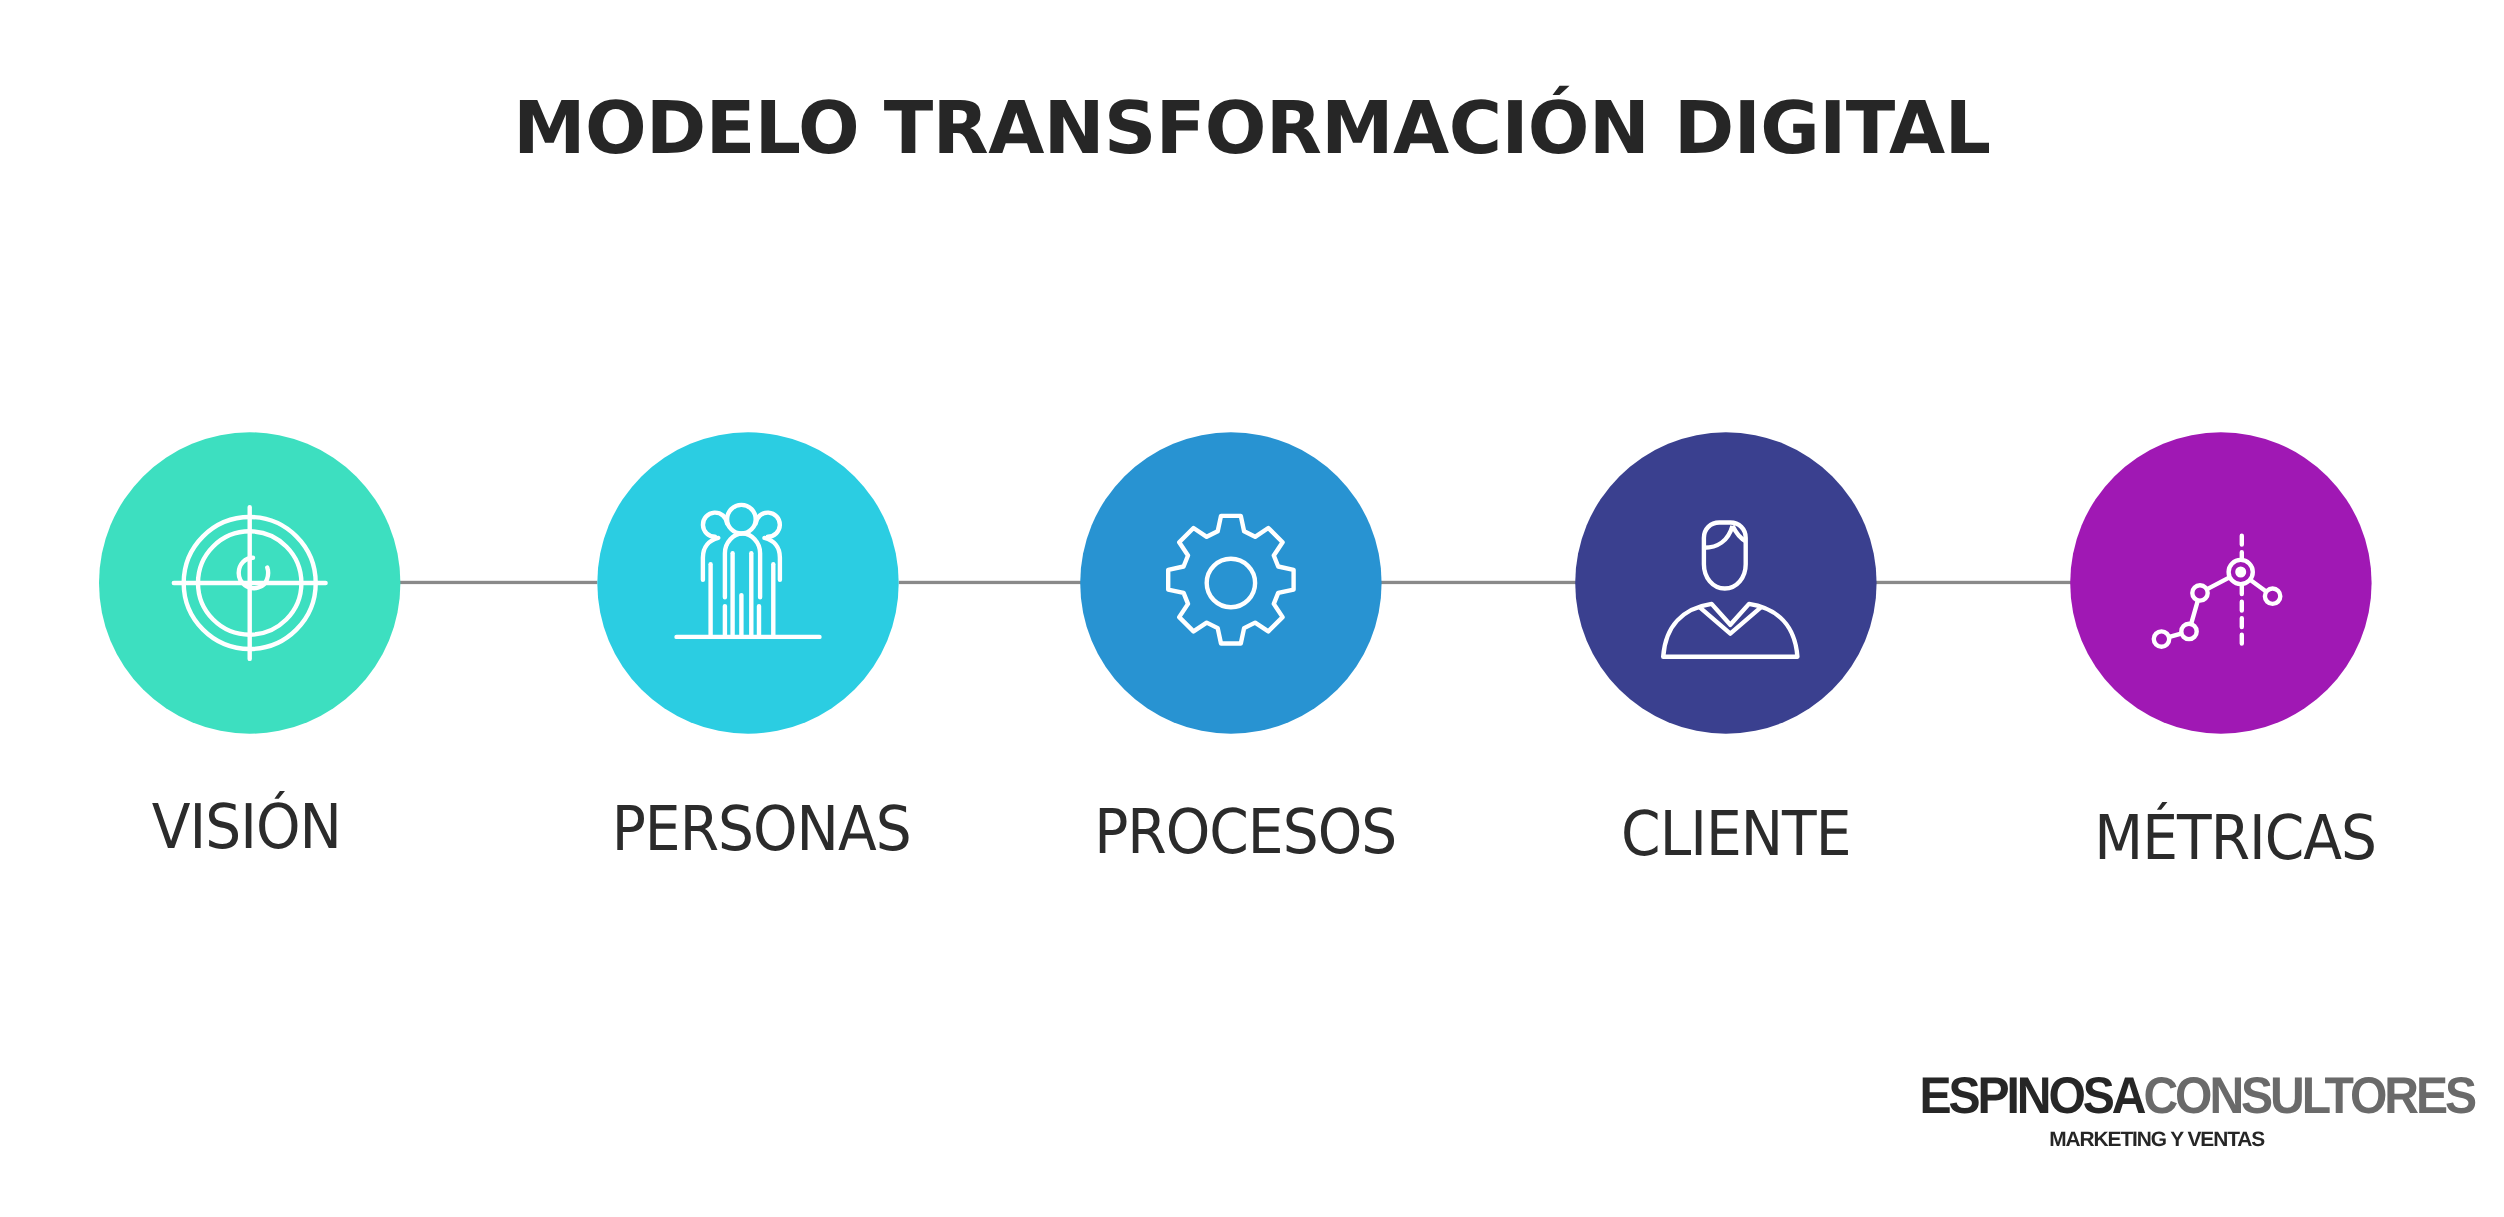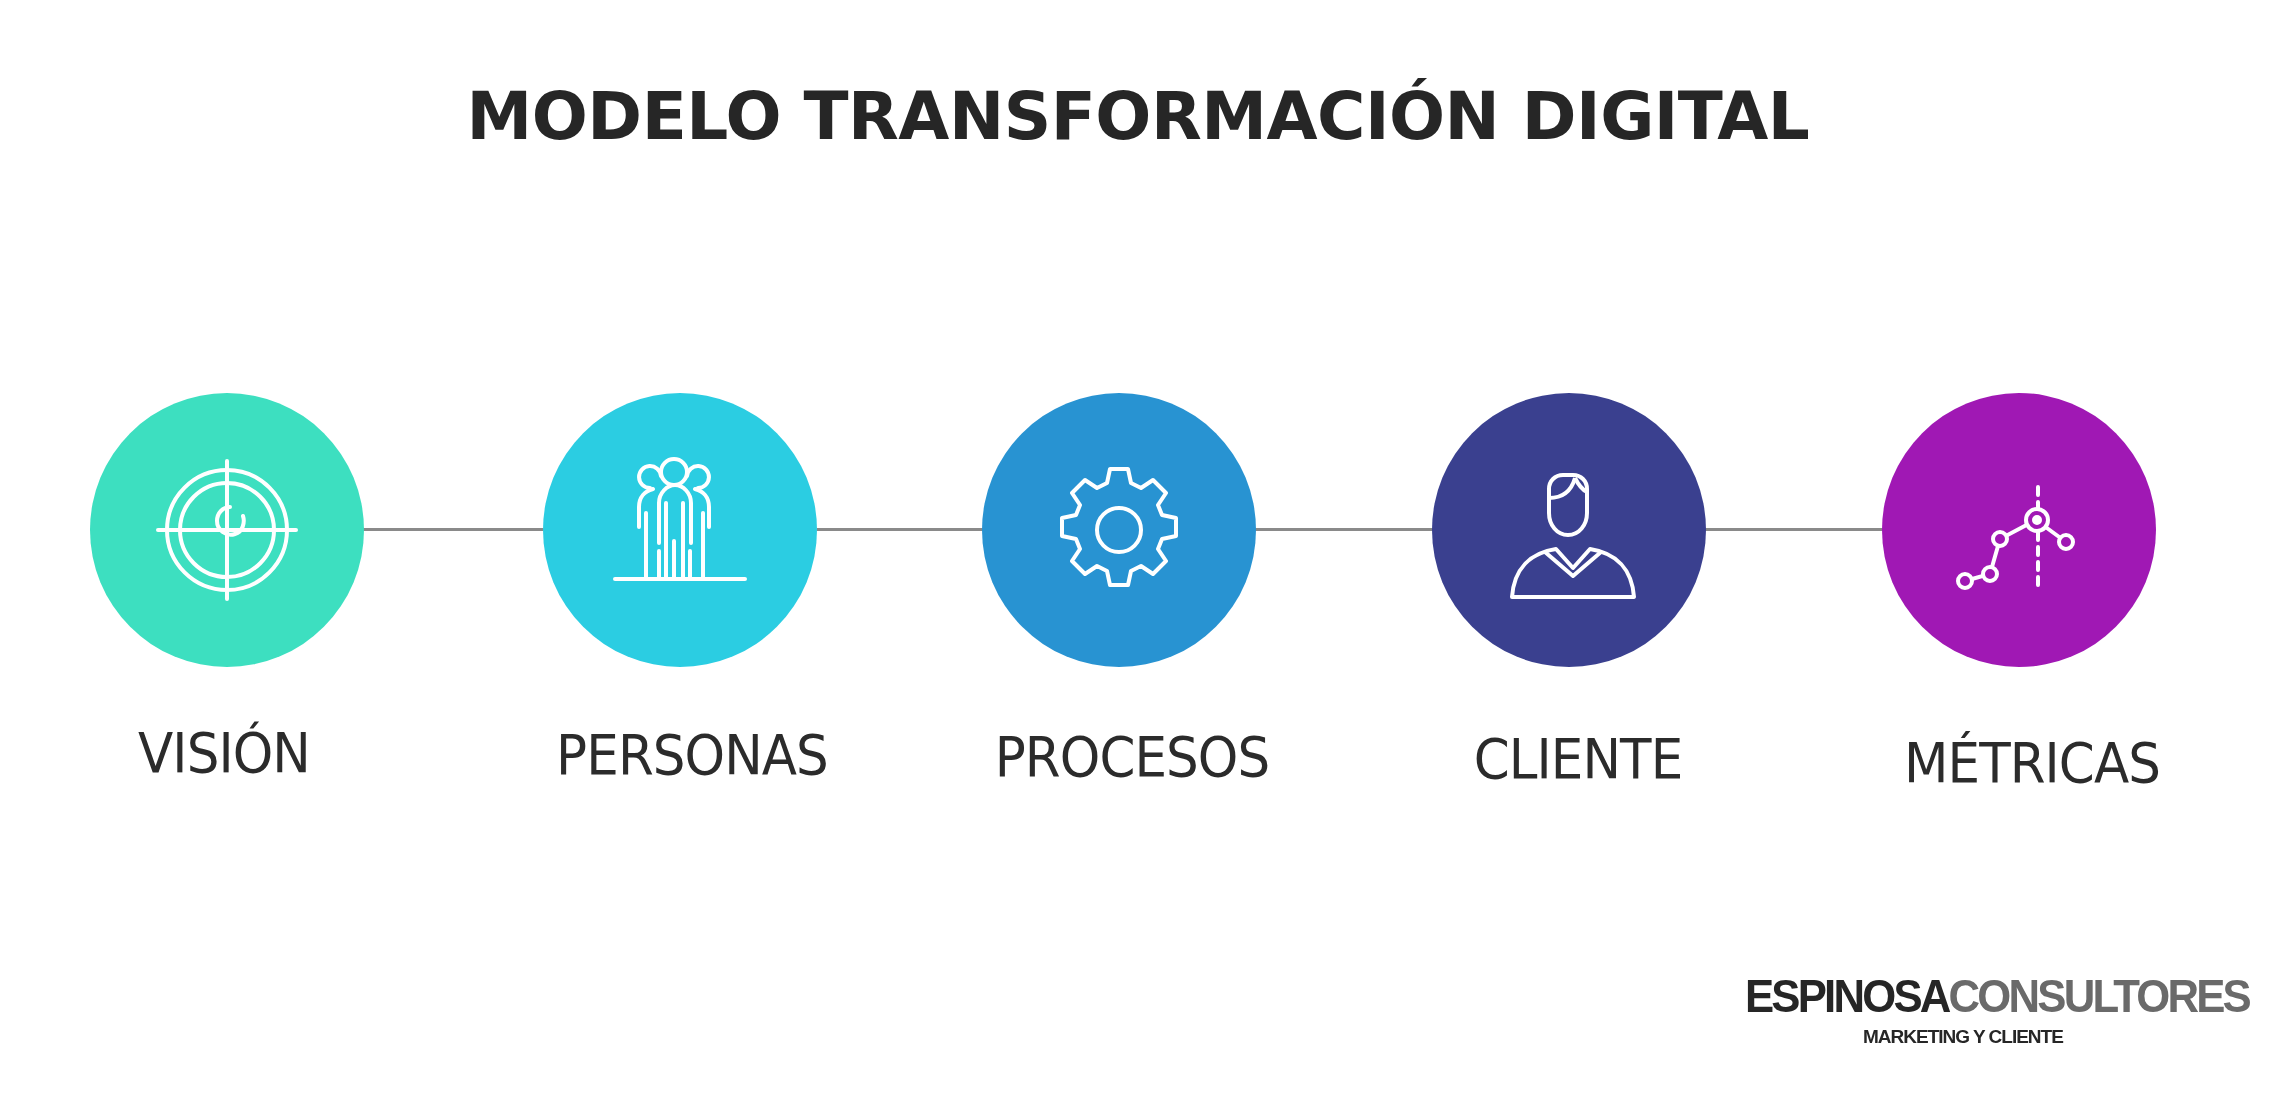--- a/index.html
+++ b/index.html
@@ -91,14 +91,14 @@
     <circle cx="118" cy="146" r="7" fill="#a018b4"></circle>
     <circle cx="155" cy="127" r="11" fill="#a018b4"></circle>
     <circle cx="155" cy="127" r="3" fill="#ffffff"></circle>
     <circle cx="184" cy="149" r="7" fill="#a018b4"></circle>
   </svg>
 </div>
 <div class="label" style="left:1832px;top:730px;">MÉTRICAS</div>
 
 <div class="logo">
   <span class="logo-main"><span class="logo-a">ESPINOSA</span><span class="logo-b">CONSULTORES</span></span>
-  <span class="logo-sub">MARKETING Y CLIENTE</span>
+  <span class="logo-sub">MARKETING Y VENTAS</span>
 </div>
 
 </body></html>

